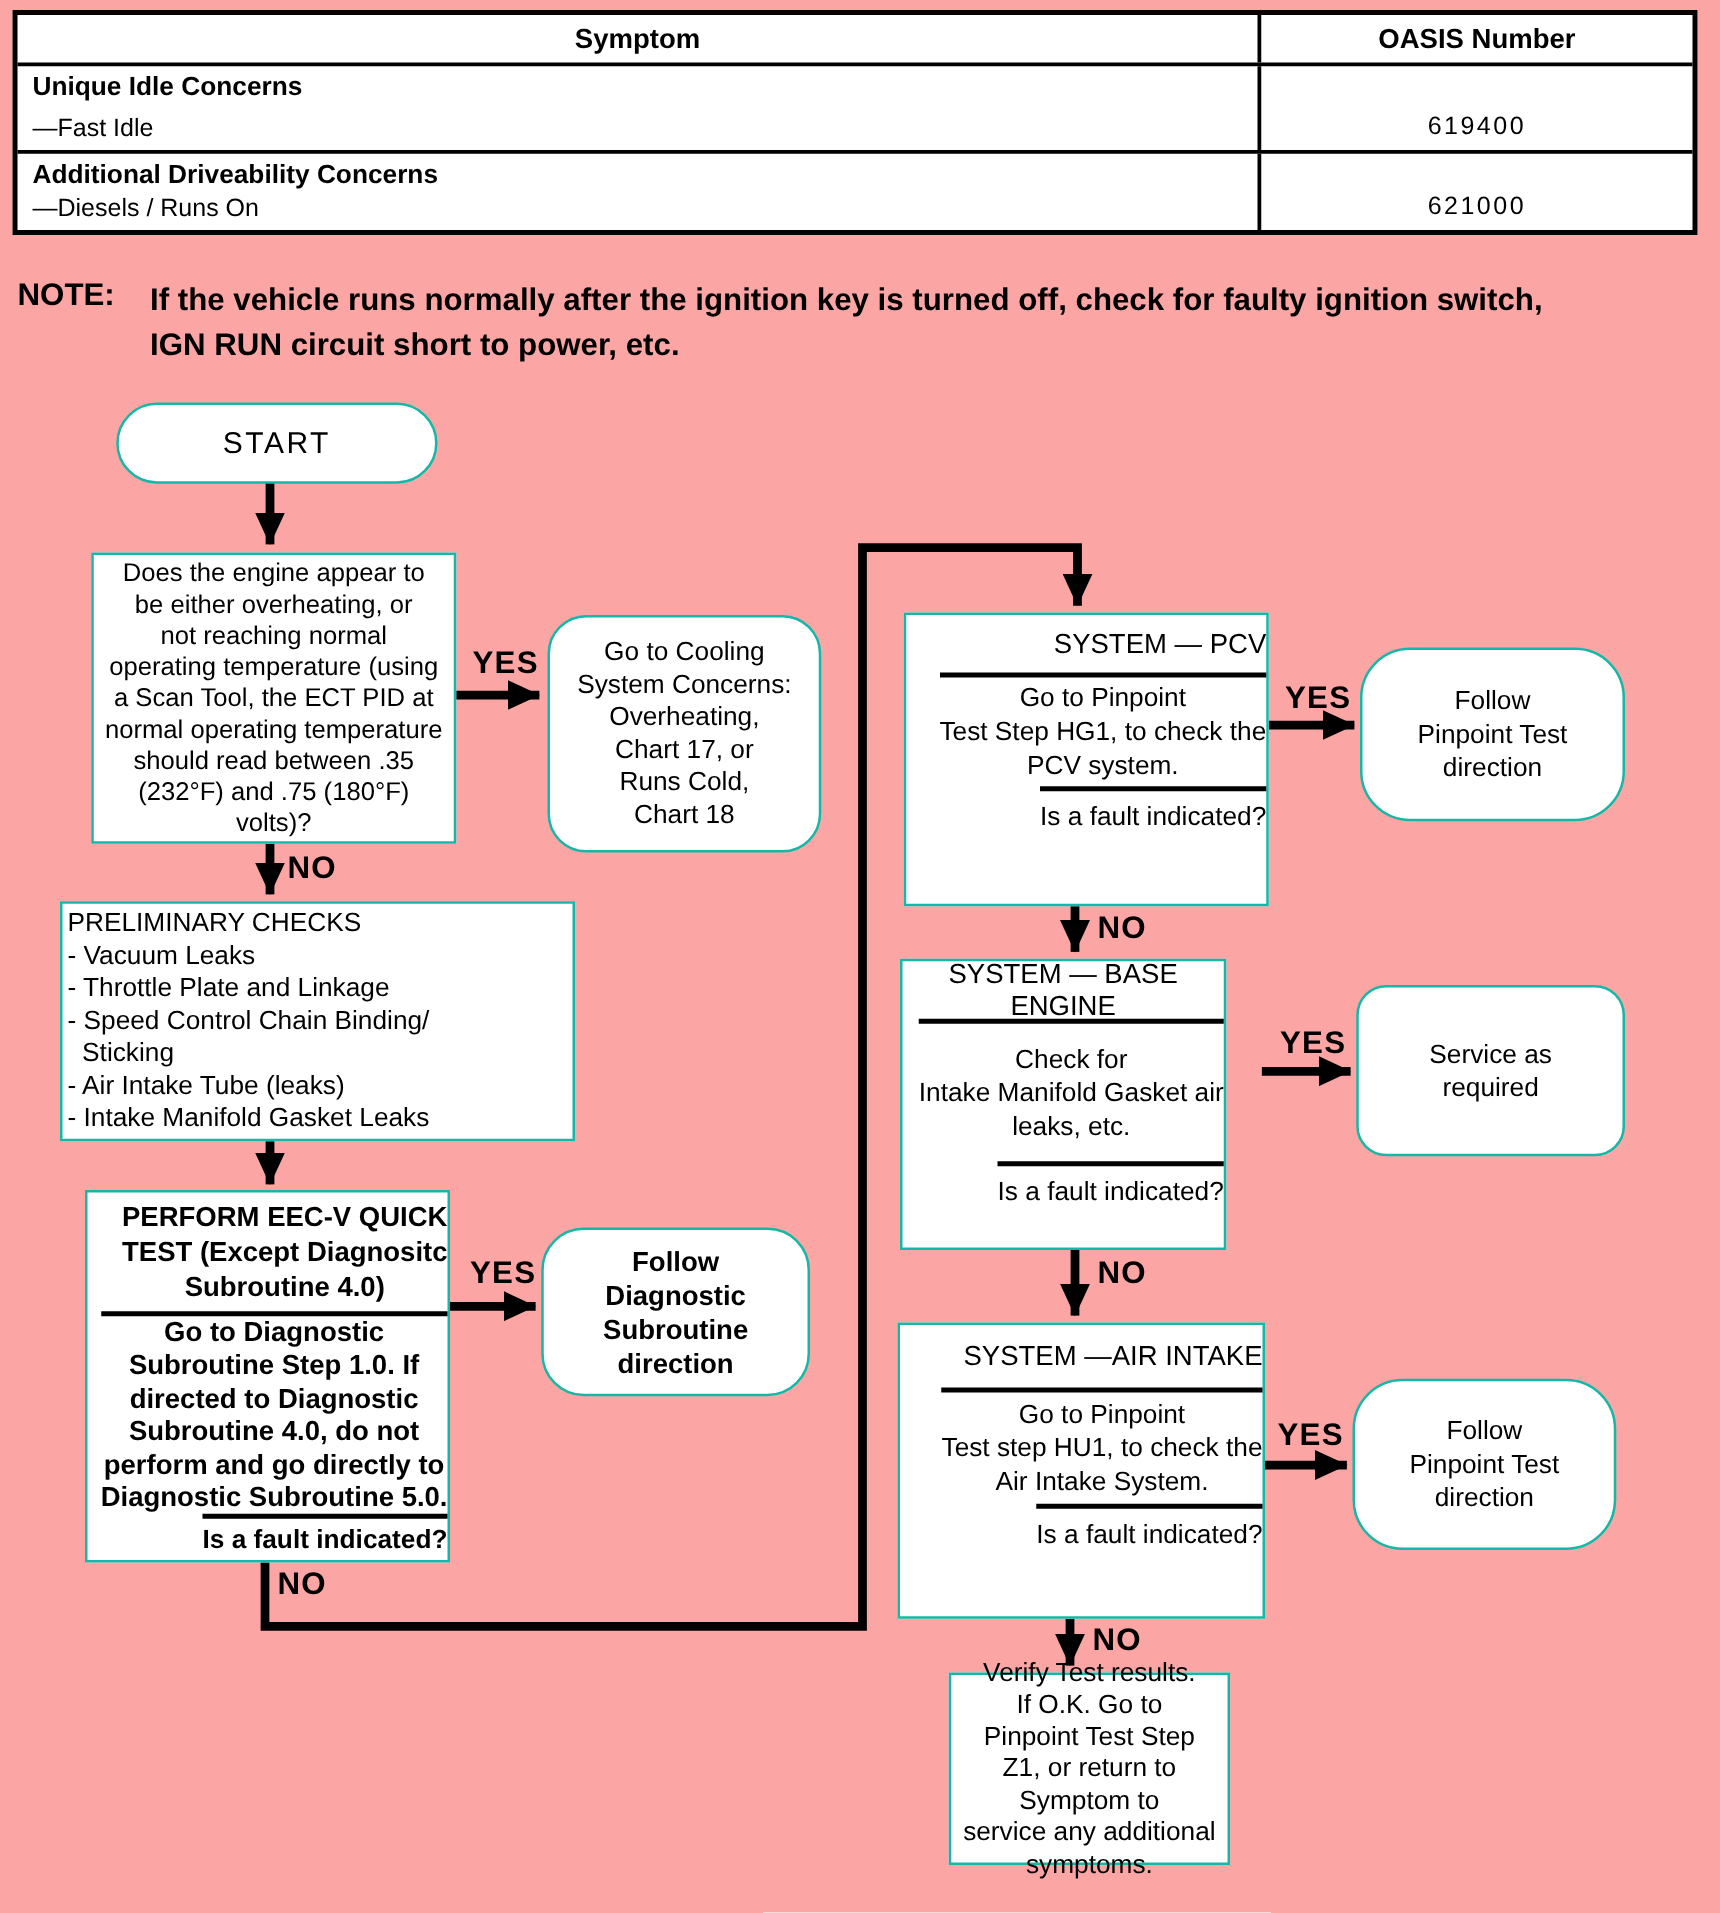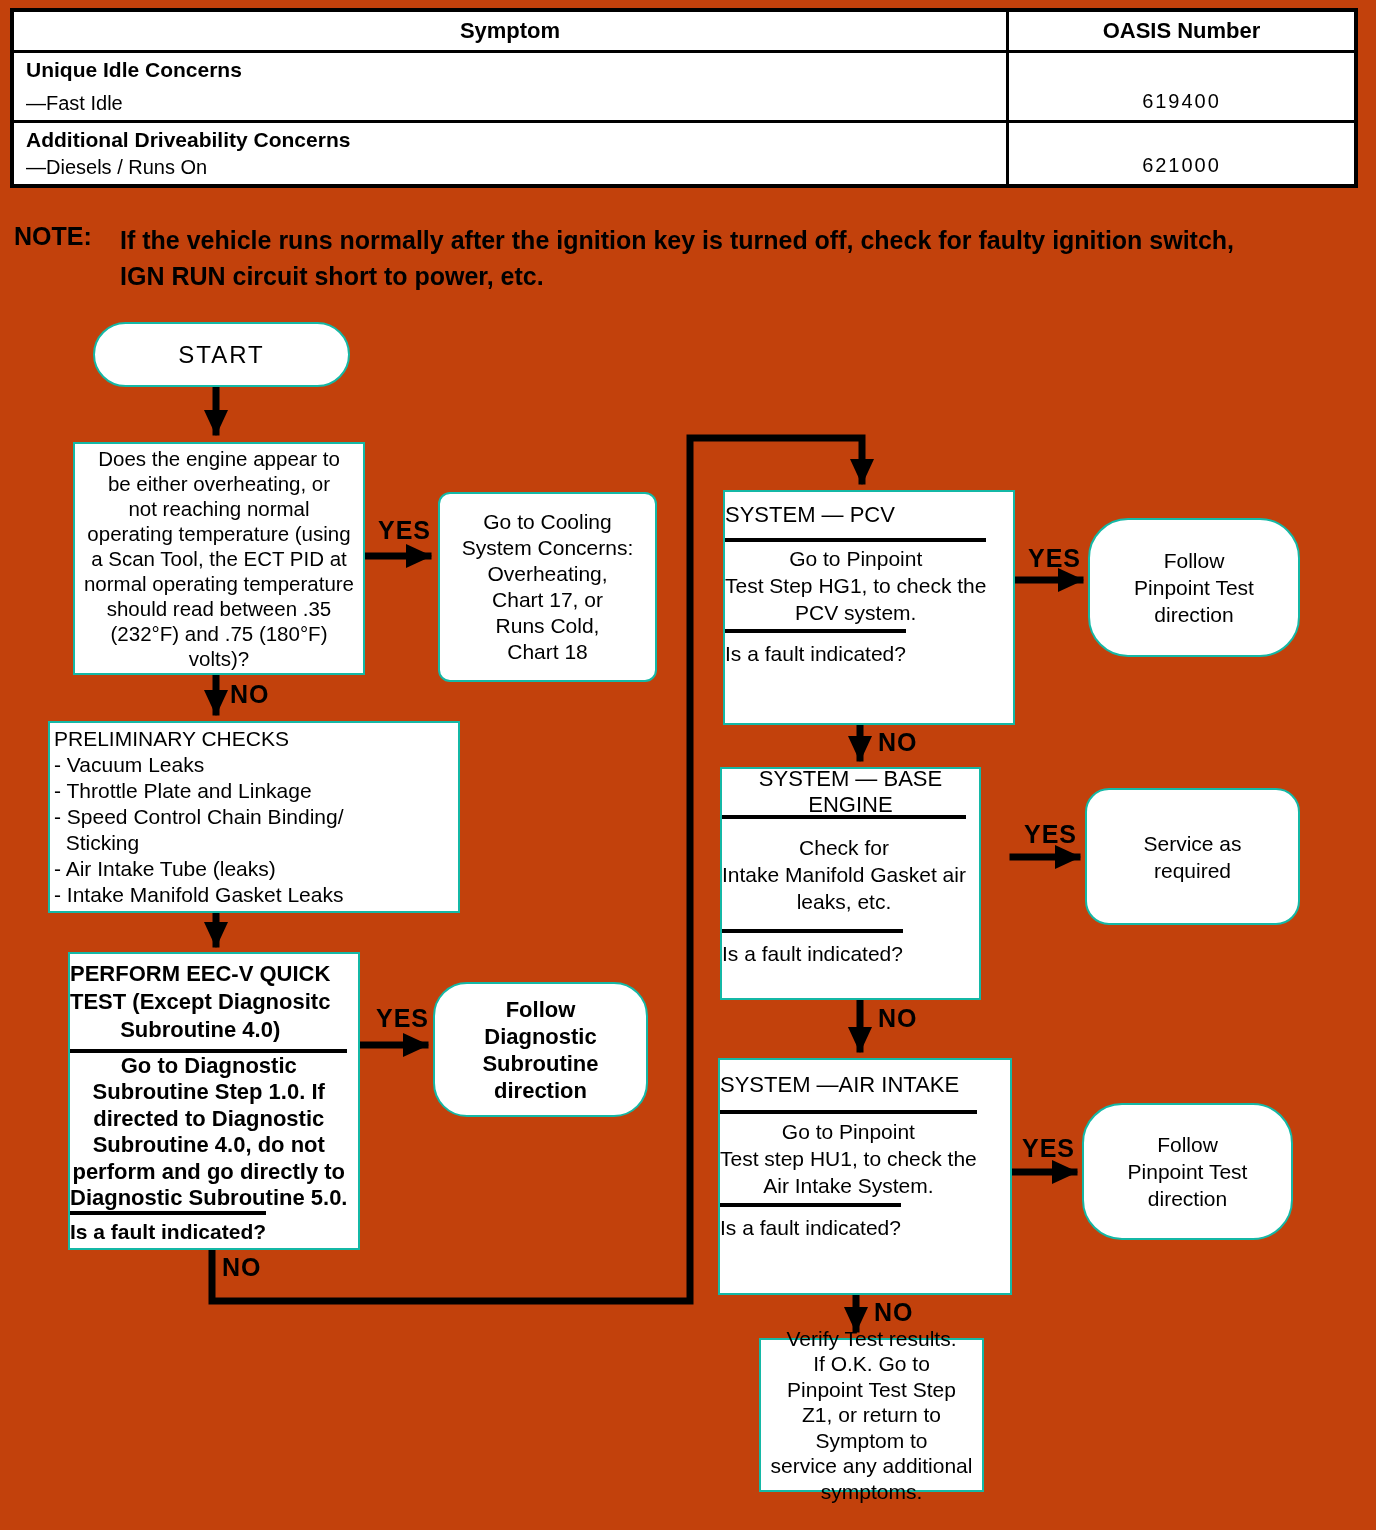--- a/index.html
+++ b/index.html
@@ -1,17 +1,17 @@
 <!DOCTYPE html>
 <html><head>
 <meta charset="utf-8">
 <style>
   html,body{margin:0;padding:0;background:#fff;}
   .canvas{
-    position:relative;width:1376px;height:1530px;background:#c2410c;
+    position:relative;width:1376px;height:1530px;background:#fca5a5;
     font-family:"Liberation Sans", sans-serif;color:#000;overflow:hidden;
   }
   .pre{white-space:pre-line;}
 
   
   .sym-table{position:absolute;left:10px;top:8px;width:1348px;border:4px solid #000;box-sizing:border-box;z-index:2;background:#fff;}
   .t-row{display:flex;box-sizing:border-box;}
   .t-row + .t-row{border-top:3px solid #000;}
   .t-cell{box-sizing:border-box;}
   .t-left{flex:1;}
@@ -25,28 +25,28 @@
   .t-left-inner{display:flex;flex-direction:column;height:100%;}
   .t-num{display:flex;align-items:flex-end;justify-content:center;font-size:20px;padding-bottom:7px;letter-spacing:2px;text-align:center;}
 
   
   .note-label{position:absolute;left:14px;top:222px;font-size:25px;font-weight:700;z-index:2;}
   .note-text{position:absolute;left:120px;top:222px;width:1250px;font-size:25px;font-weight:700;line-height:36px;z-index:2;}
 
   
   .node{position:absolute;background:#fff;border:2px solid #14b8a6;box-sizing:border-box;
         display:flex;align-items:center;justify-content:center;text-align:center;z-index:2;}
-  .col{flex-direction:column;padding:0;align-items:flex-start;}
+  .col{flex-direction:column;padding:0;align-items:flex-end;}
   .sec{display:flex;align-items:center;justify-content:center;box-sizing:border-box;}
   .sec + .sec{border-top:4px solid #000;}
   .sec-top{align-items:flex-start;padding-top:9px;}
 
   #start{left:93px;top:322px;width:257px;height:65px;border-radius:33px;font-size:24px;letter-spacing:2px;}
   #decision1{left:73px;top:442px;width:292px;height:233px;font-size:20.5px;line-height:25px;}
-  #cooling{left:438px;top:492px;width:219px;height:190px;border-radius:12px;font-size:21px;line-height:26px;}
+  #cooling{left:438px;top:492px;width:219px;height:190px;border-radius:31px;font-size:21px;line-height:26px;}
   #prelim{left:48px;top:721px;width:412px;height:192px;font-size:21px;line-height:26px;justify-content:flex-start;text-align:left;padding-left:4px;}
   #quicktest{left:68px;top:952px;width:292px;height:298px;font-weight:700;}
   #quicktest .qt-title{height:95px;font-size:22px;line-height:28px;}
   #quicktest .qt-body{height:162px;font-size:22px;line-height:26.5px;}
   #quicktest .qt-q{flex:1;font-size:21px;}
   #followdiag{left:433px;top:982px;width:215px;height:135px;border-radius:34px;font-weight:700;font-size:22px;line-height:27px;}
   #pcv{left:723px;top:490px;width:292px;height:235px;}
   #pcv .hd{height:46px;font-size:22px;}
   #pcv .bd{height:91px;font-size:21px;line-height:27px;}
   #pcv .qq{flex:1;font-size:21px;}

